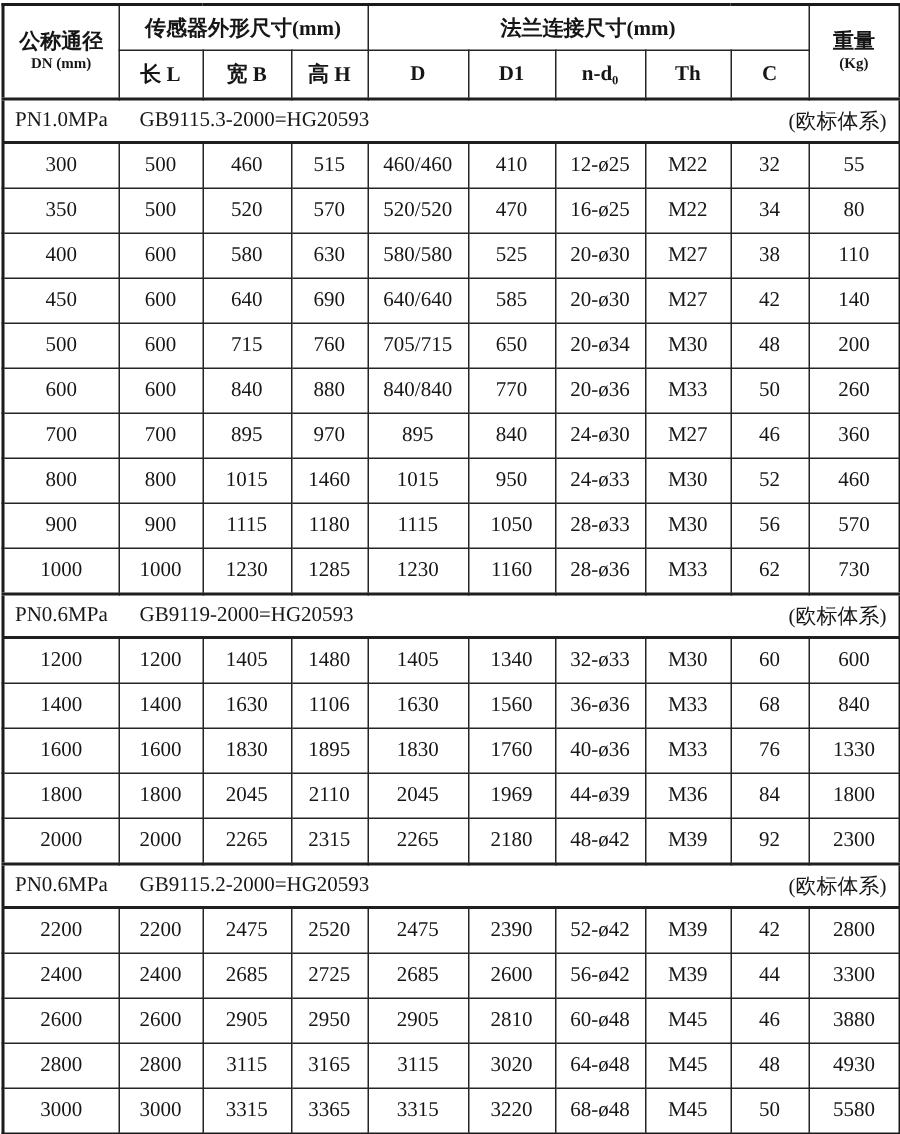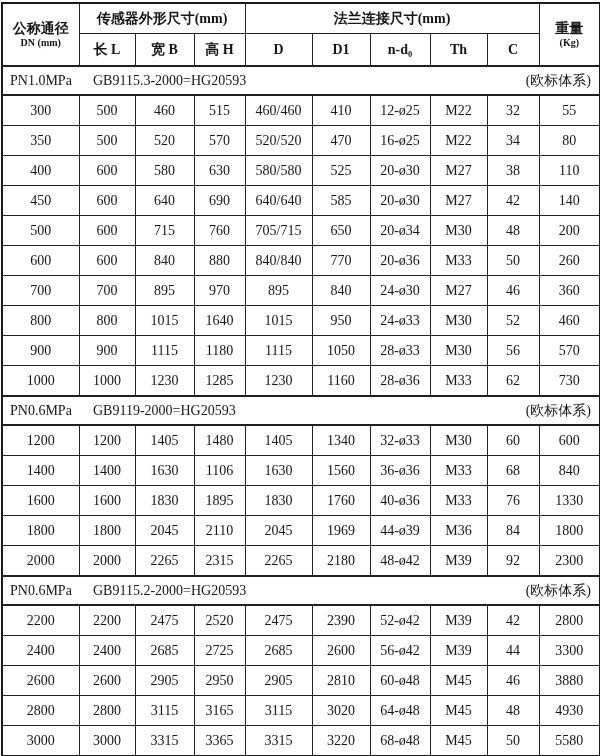--- a/index.html
+++ b/index.html
@@ -210,21 +210,21 @@
           <td>840</td>
           <td>24-ø30</td>
           <td>M27</td>
           <td>46</td>
           <td>360</td>
         </tr>
         <tr class="data-row">
           <td>800</td>
           <td>800</td>
           <td>1015</td>
-          <td>1640</td>
+          <td>1460</td>
           <td>1015</td>
           <td>950</td>
           <td>24-ø33</td>
           <td>M30</td>
           <td>52</td>
           <td>460</td>
         </tr>
         <tr class="data-row">
           <td>900</td>
           <td>900</td>

